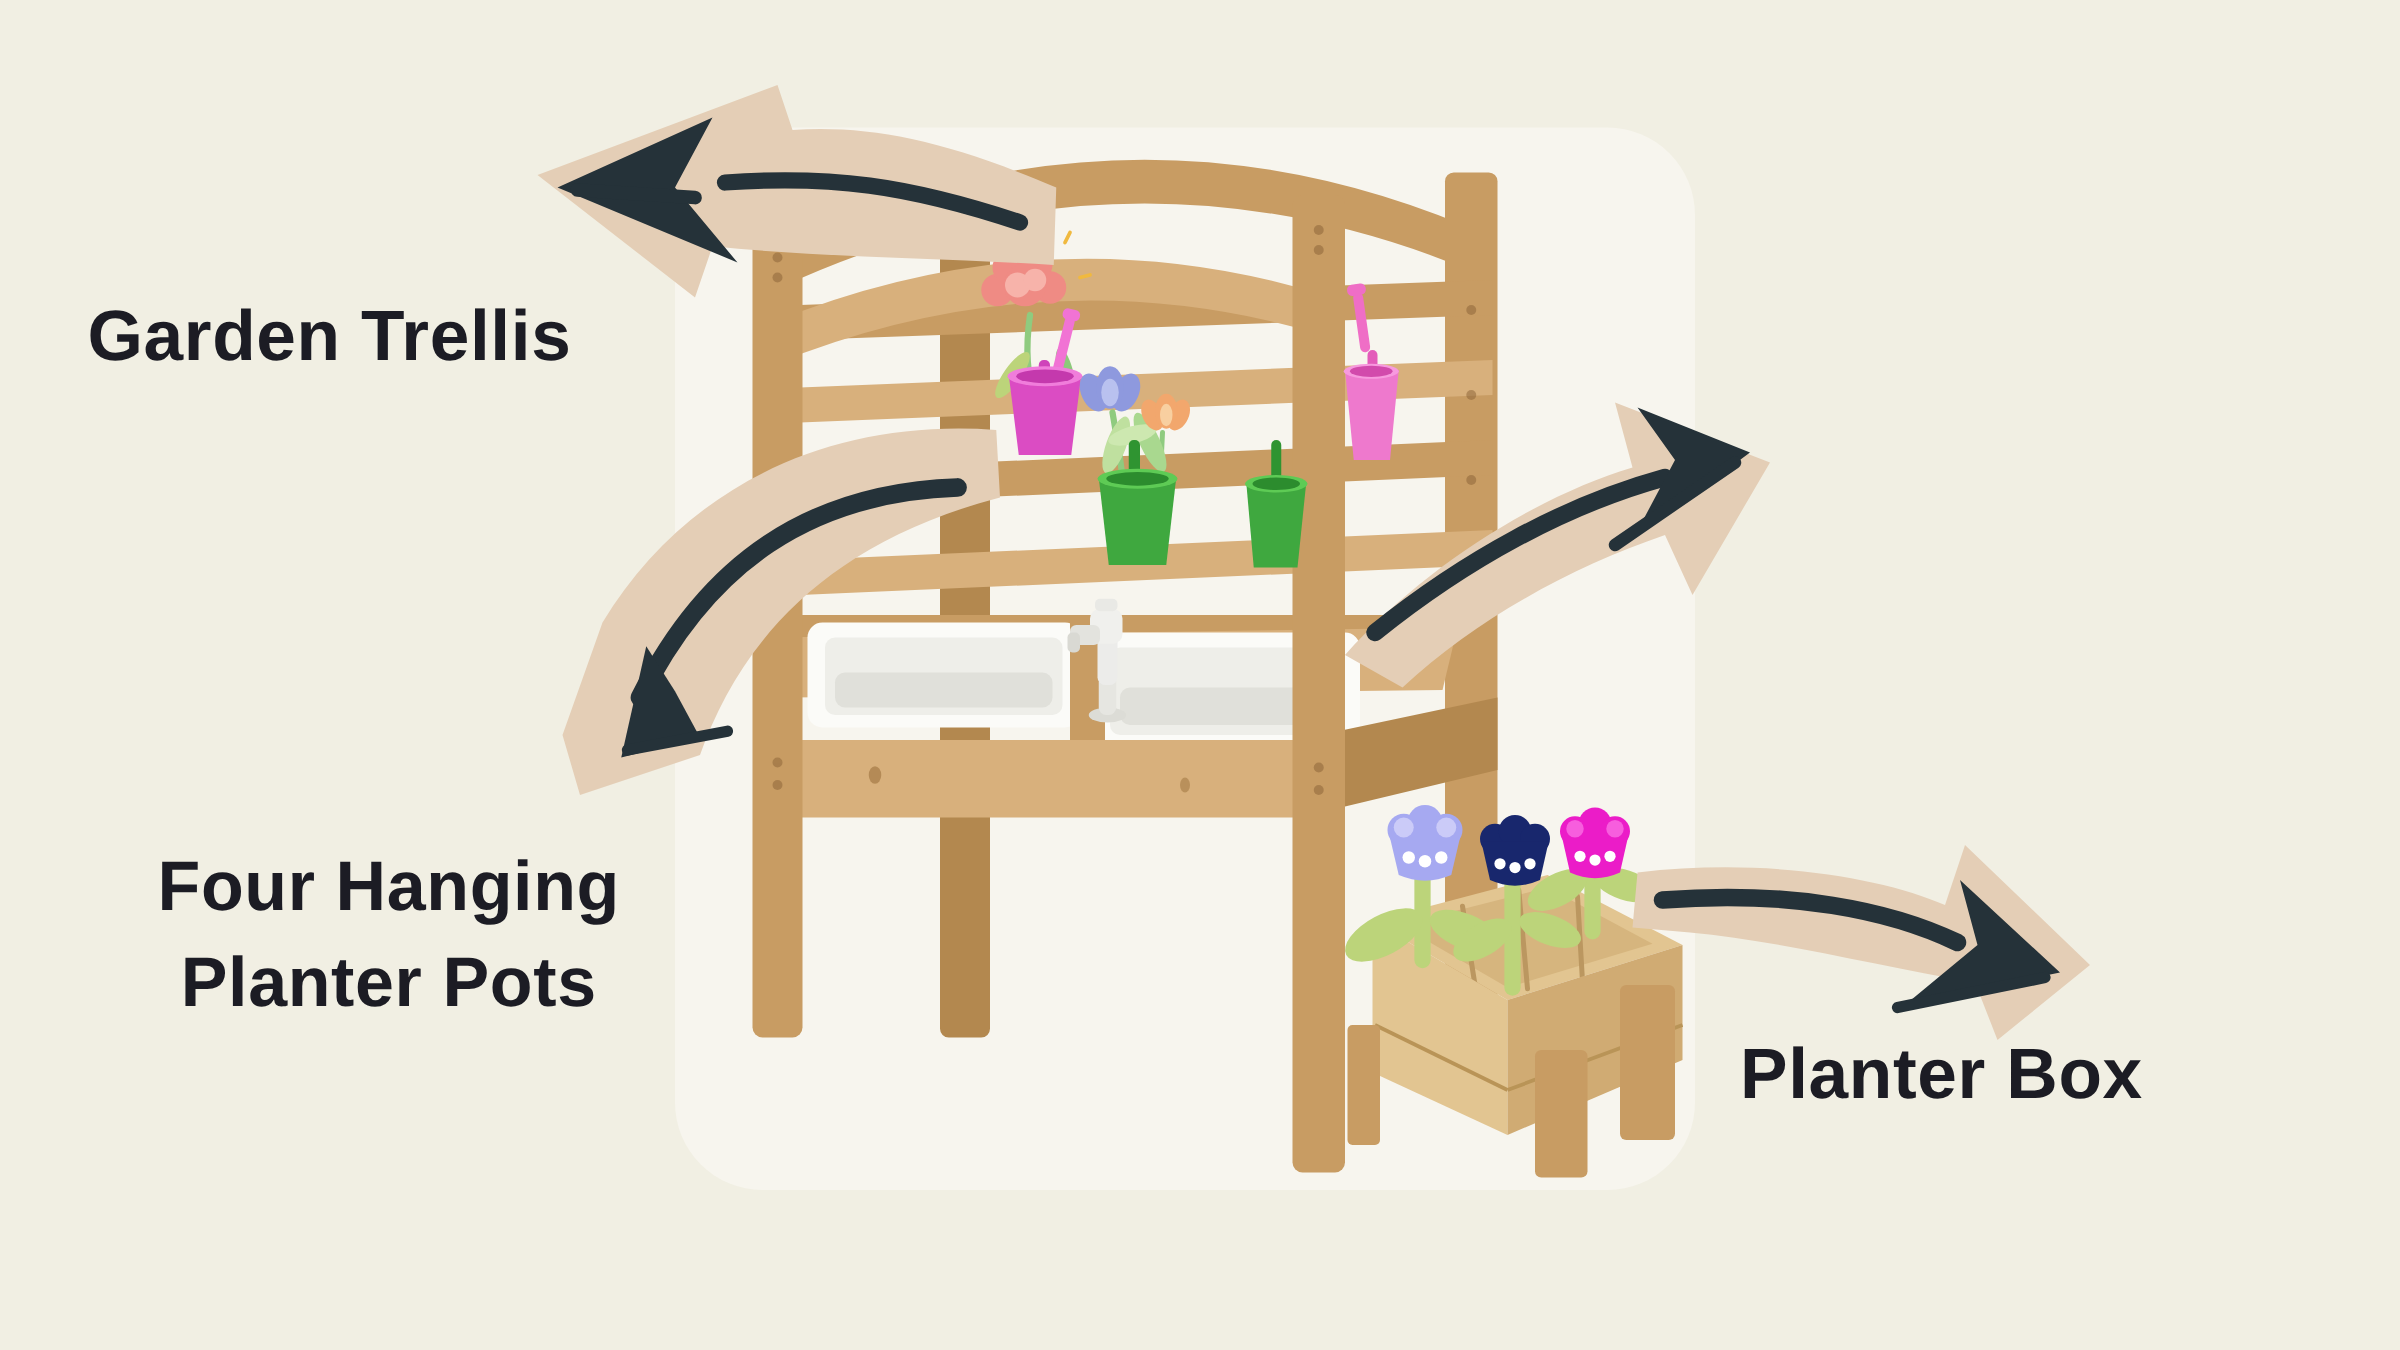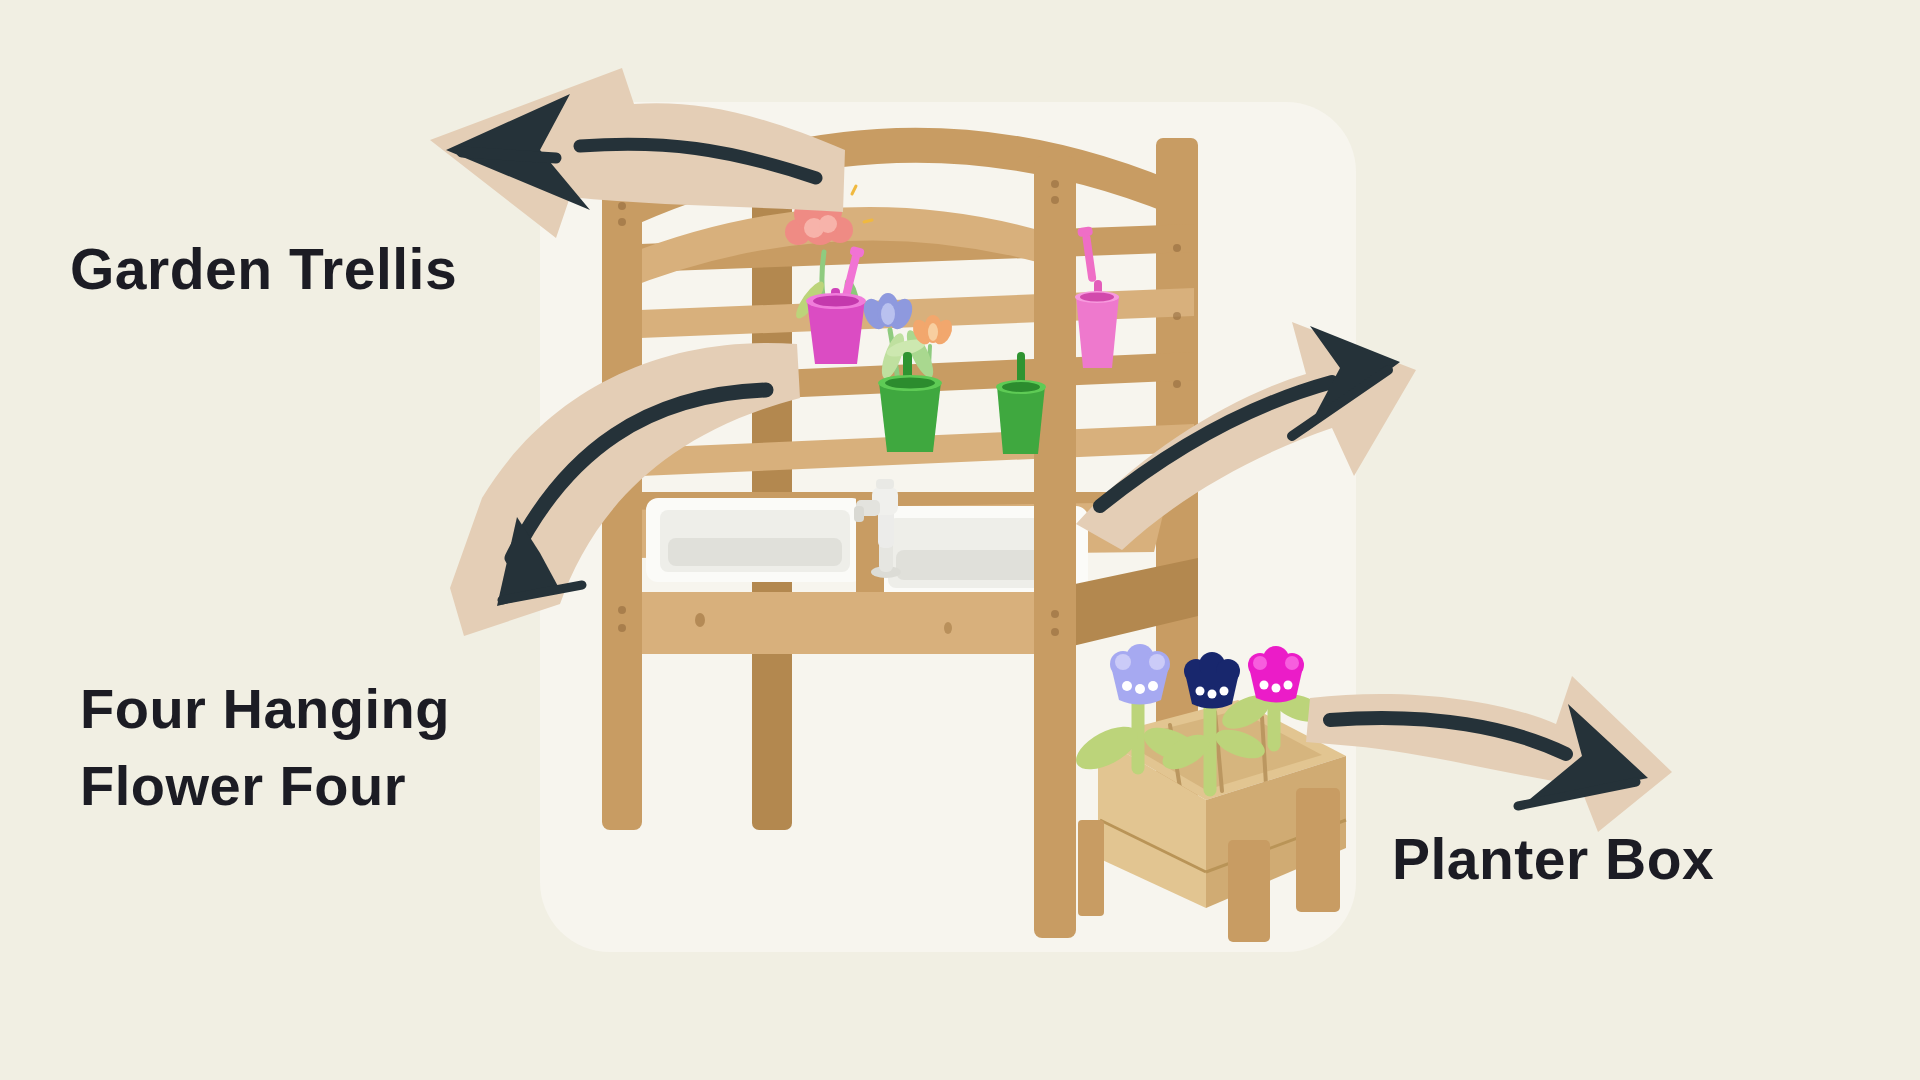--- a/index.html
+++ b/index.html
@@ -14,21 +14,21 @@
   .label{
     position:absolute;
     font-weight:700;
     color:var(--text,#1c1c24);
     letter-spacing:.5px;
     white-space:nowrap;
   }
   .label .line{display:block;}
   #label-garden-trellis{left:70px;top:238px;font-size:57px;line-height:62px;}
   #label-working-faucet{left:1380px;top:284px;width:440px;text-align:center;font-size:56px;line-height:75px;}
-  #label-hanging-pots{left:80px;top:670px;width:462px;text-align:left;font-size:56px;line-height:77px;}
+  #label-hanging-pots{left:80px;top:670px;width:462px;text-align:center;font-size:56px;line-height:77px;}
   #label-planter-box{left:1392px;top:828px;font-size:57px;line-height:62px;}
 
   
   .bg-blob{fill:var(--photo-bg,#f7f5ee);}
   .wood-l{fill:var(--wood-light,#d8b07c);}
   .wood-m{fill:var(--wood-mid,#c89c63);}
   .wood-d{fill:var(--wood-dark,#b3884f);}
   .wood-p{fill:var(--wood-pale,#e2c591);}
   .sink{fill:var(--sink-white,#fbfbf8);}
   .pot-pink{fill:var(--pot-pink,#db4cc3);}
@@ -281,20 +281,20 @@
     </g>
   </svg>
 
   <div class="label" id="label-garden-trellis">
     <span class="line">Garden Trellis</span>
   </div>
 
 
   <div class="label" id="label-hanging-pots">
     <span class="line">Four Hanging</span>
-    <span class="line">Flower Four</span>
+    <span class="line">Planter Pots</span>
   </div>
 
   <div class="label" id="label-planter-box">
     <span class="line">Planter Box</span>
   </div>
 
 </div>
 
 </body></html>

